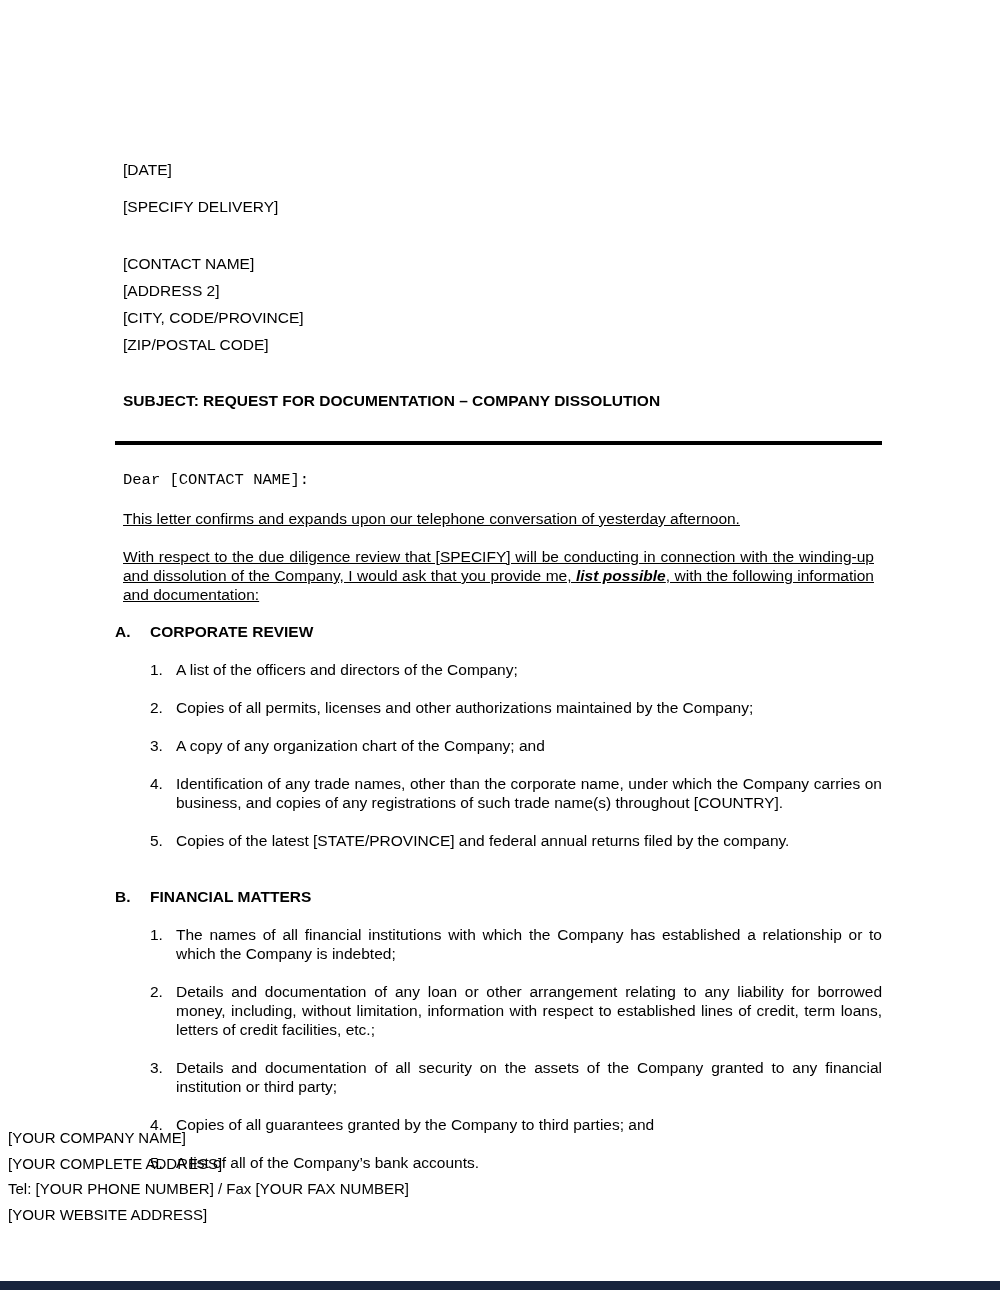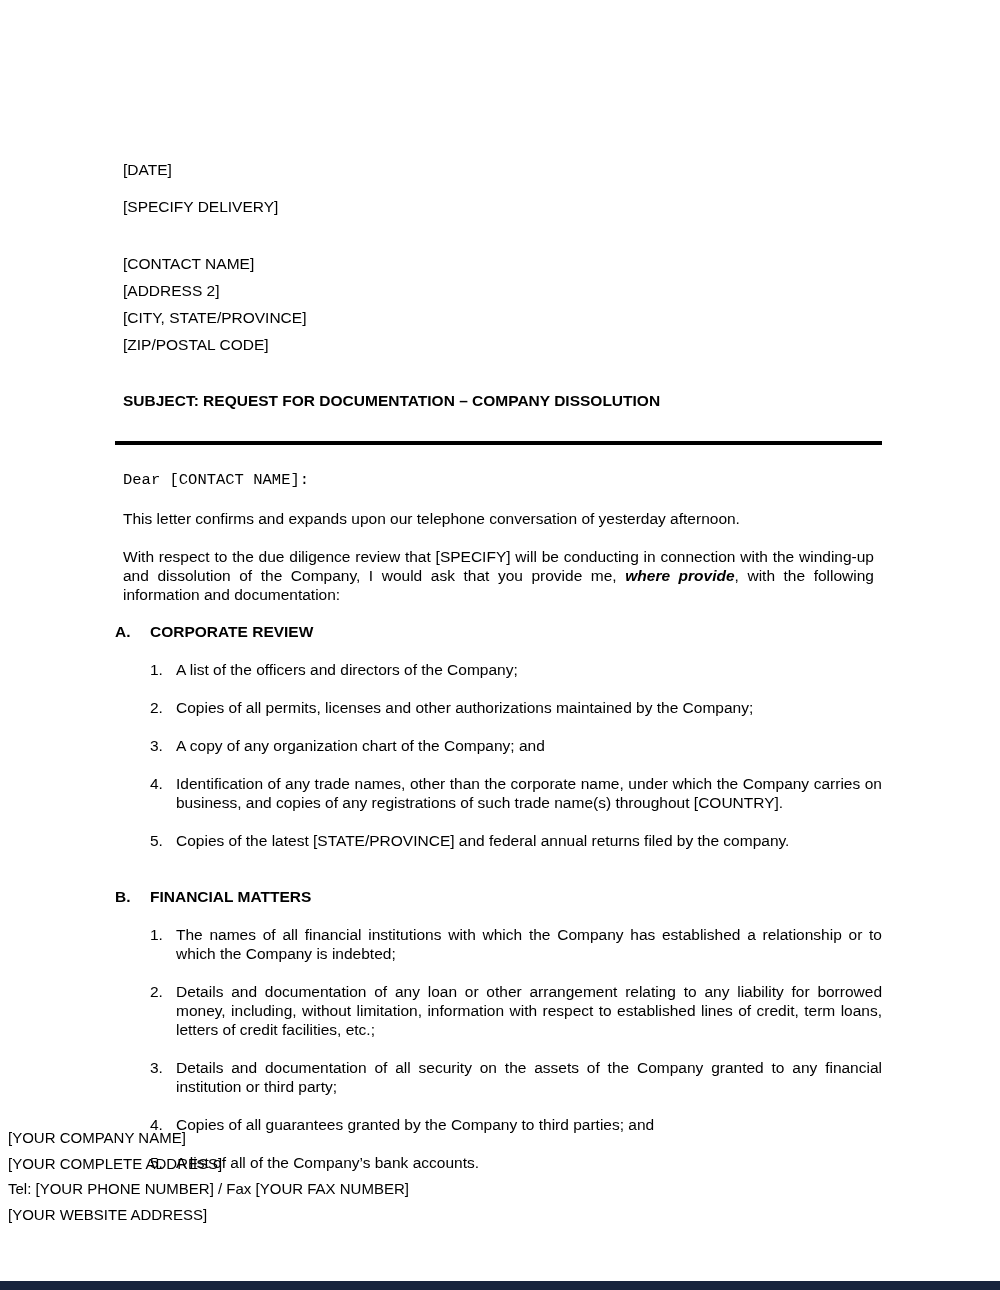--- a/index.html
+++ b/index.html
@@ -27,21 +27,21 @@
   .recipient  { margin-top: 38px; }
 
   .subject {
     margin-top: 37px;
     font-weight: bold;
     border-bottom: 4px solid #000000;
     padding-bottom: 23px;
   }
 
   .salutation { margin-top: 26px; font-family: Liberation Mono, monospace; }
-  .para       { margin-top: 19px; }
+  .para       { margin-top: 19px; text-decoration: underline; }
   .just       { text-align: justify; }
 
   .sec-head {
     display: flex;
     margin-top: 18px;
     font-weight: bold;
   }
   .sec-head.secB { margin-top: 37px; }
   .sec-letter { flex: 0 0 35px; }
 
@@ -75,33 +75,33 @@
 
   <div class="content">
 
     <p class="date">[DATE]</p>
 
     <p class="delivery">[SPECIFY DELIVERY]</p>
 
     <div class="recipient">
       <p>[CONTACT NAME]</p>
       <p>[ADDRESS 2]</p>
-      <p>[CITY, STATE/PROVINCE]</p>
+      <p>[CITY, CODE/PROVINCE]</p>
       <p>[ZIP/POSTAL CODE]</p>
     </div>
 
     <div class="subject">
       <p>SUBJECT: REQUEST FOR DOCUMENTATION – COMPANY DISSOLUTION</p>
     </div>
 
     <p class="salutation">Dear [CONTACT NAME]:</p>
 
     <p class="para">This letter confirms and expands upon our telephone conversation of yesterday afternoon.</p>
 
-    <p class="para just"><span>With respect to the due diligence review that [SPECIFY] will be conducting in connection with the winding-up and dissolution of the Company, I would ask that you provide me, </span><strong><em>where provide</em></strong><span>, with the following information and documentation:</span></p>
+    <p class="para just"><span>With respect to the due diligence review that [SPECIFY] will be conducting in connection with the winding-up and dissolution of the Company, I would ask that you provide me, </span><strong><em>list possible</em></strong><span>, with the following information and documentation:</span></p>
 
     <div class="sec-head">
       <span class="sec-letter">A.</span>
       <span class="sec-title">CORPORATE REVIEW</span>
     </div>
 
     <div class="item">
       <span class="num">1.</span>
       <span class="txt">A list of the officers and directors of the Company;</span>
     </div>

